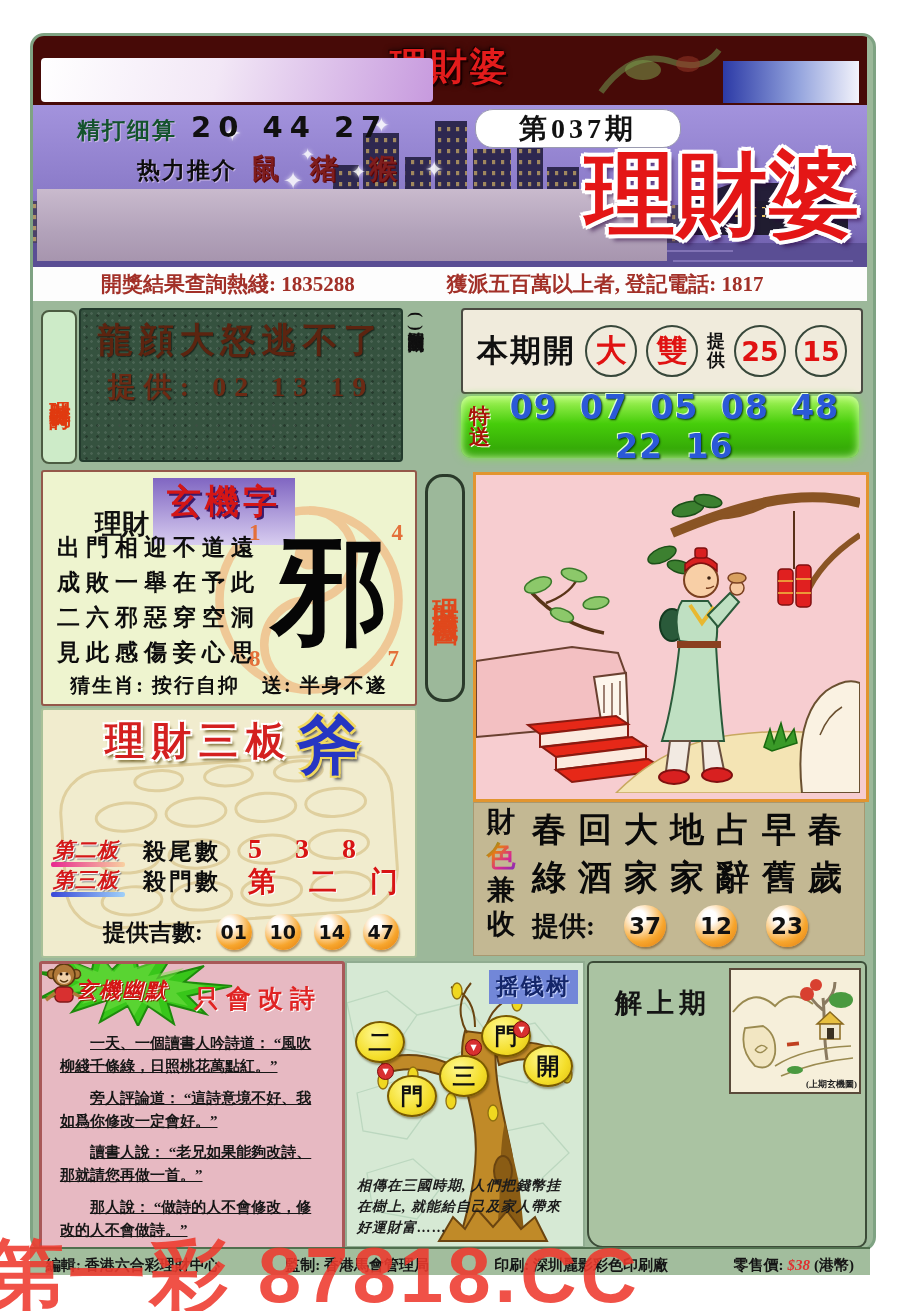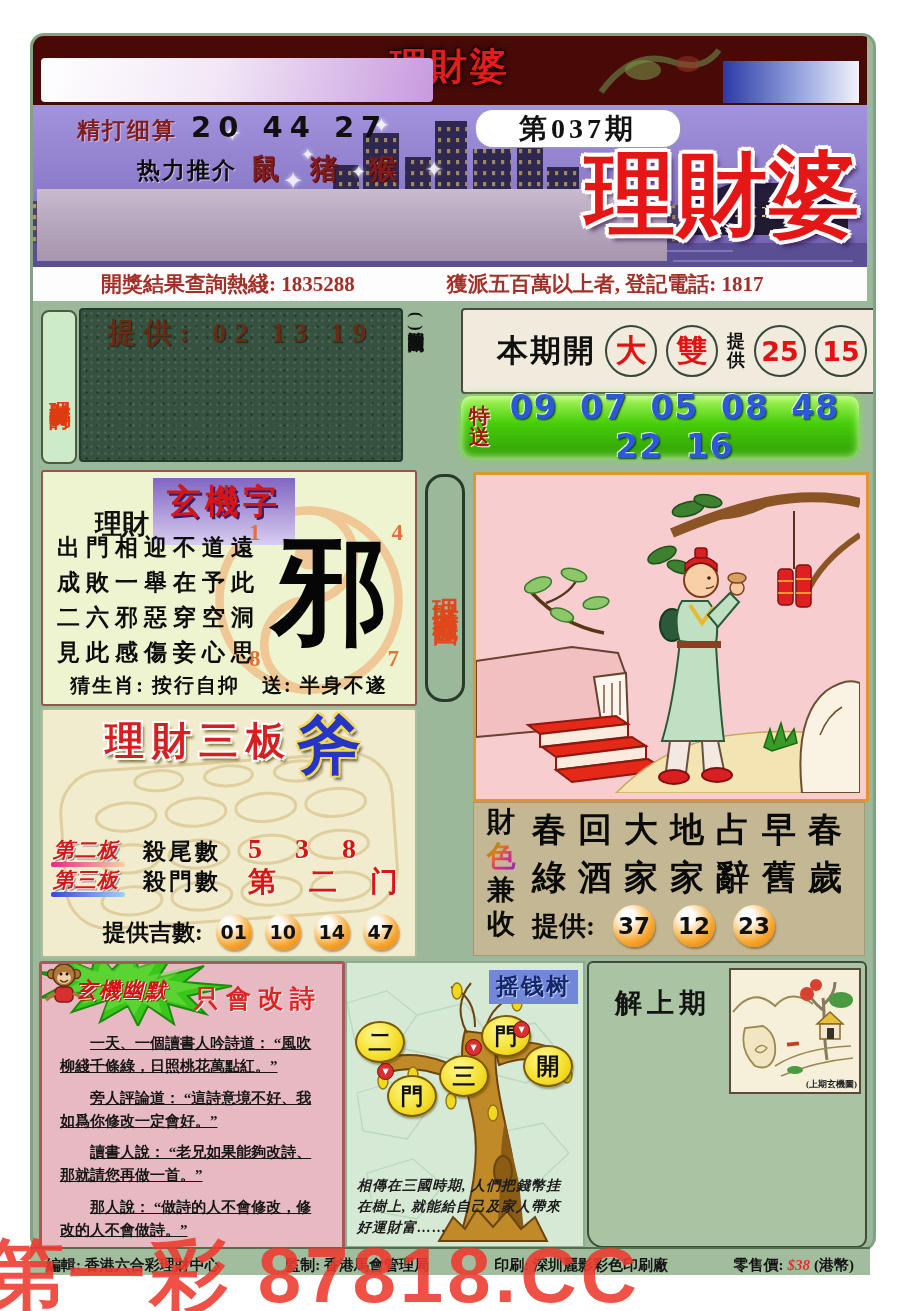--- a/index.html
+++ b/index.html
@@ -18,21 +18,21 @@
     font-size:37px;font-weight:900;color:#e31c1c;letter-spacing:3px;
     text-shadow:2px 2px 0 #1a0000,-1px -1px 0 #1a0000,0 0 6px #000;}
   .censor-left{position:absolute;left:8px;top:22px;width:392px;height:44px;border-radius:4px;
     background:linear-gradient(105deg,#ffffff 0%,#f2e7f6 45%,#c79ade 100%);}
   .censor-right{position:absolute;left:690px;top:25px;width:136px;height:42px;
     background:linear-gradient(90deg,#2c3aa6 0%,#93a3dd 55%,#f3f3fb 100%);}
 
   
   .banner{position:absolute;left:0;top:69px;width:834px;height:162px;overflow:hidden;}
   .banner svg{position:absolute;left:0;top:0;}
-  .stats-label{position:absolute;left:44px;top:10px;font-size:23px;font-weight:900;color:#7f1d1d;
+  .stats-label{position:absolute;left:44px;top:10px;font-size:23px;font-weight:900;color:#14532d;
     font-family:Liberation Serif, serif;letter-spacing:2px;text-shadow:1px 1px 0 #cbb8e8;}
   .stats-nums{position:absolute;left:158px;top:5px;font-size:29px;font-weight:800;color:#101010;
     font-family:"DejaVu Sans",sans-serif;letter-spacing:7px;}
   .issue-pill{position:absolute;left:442px;top:4px;width:204px;height:37px;background:#ffffff;
     border:1px solid #9a9ab0;border-radius:18px;text-align:center;line-height:37px;
     font-size:28px;font-weight:700;color:#111;letter-spacing:4px;}
   .promo-label{position:absolute;left:104px;top:50px;font-size:23px;font-weight:900;color:#0d0d0d;
     font-family:"Liberation Sans",sans-serif;letter-spacing:2px;text-shadow:1px 1px 0 #cbb8e8;}
   .promo-zodiac{position:absolute;left:218px;top:45px;font-size:28px;font-weight:900;color:#7f1d1d;
     letter-spacing:12px;text-shadow:1px 1px 0 #5a0404;}
@@ -61,21 +61,21 @@
     background-size:7px 7px,11px 11px;text-align:center;}
   .poem-line{font-size:35px;font-weight:700;color:#5c2410;letter-spacing:6px;line-height:46px;
     text-shadow:1px 1px 1px rgba(0,0,0,.5);}
   .poem-line.first{margin-top:8px;}
   .poem-provide{font-size:28px;font-weight:700;color:#6b2a14;letter-spacing:8px;margin-top:4px;
     text-shadow:1px 1px 1px rgba(0,0,0,.5);}
   .scratch-note{position:absolute;left:372px;top:276px;height:146px;writing-mode:vertical-rl;
     font-size:16px;font-weight:700;color:#101010;letter-spacing:1px;}
 
   .draw-top{position:absolute;left:428px;top:272px;width:398px;height:82px;background:#f0ebdc;
-    border:2px solid #4a4a42;border-radius:4px;display:flex;align-items:center;justify-content:center;gap:9px;padding-left:20px;}
+    border:2px solid #4a4a42;border-radius:4px;display:flex;align-items:center;justify-content:center;gap:9px;}
   .draw-label{font-size:31px;font-weight:700;color:#101010;letter-spacing:2px;}
   .circle{width:48px;height:48px;border:2.5px solid #37473a;border-radius:50%;display:flex;
     align-items:center;justify-content:center;flex:none;}
   .circle .cir-char{font-size:31px;font-weight:900;color:#e01212;}
   .circle .cir-num{font-size:27px;font-weight:900;color:#e01212;font-family:"DejaVu Sans",sans-serif;}
   .provide-stack{display:flex;flex-direction:column;line-height:19px;font-size:18px;font-weight:700;color:#101010;}
   .special-bar{position:absolute;left:428px;top:360px;width:398px;height:62px;border-radius:10px;
     background:linear-gradient(180deg,#aaf75e 0%,#46cd0a 45%,#2f9e06 100%);
     box-shadow:0 0 8px #7ce24a,inset 0 0 10px #d6ffb0;display:flex;align-items:center;}
   .special-label{display:flex;flex-direction:column;margin-left:8px;line-height:21px;
@@ -135,21 +135,21 @@
     box-sizing:border-box;}
   .pic-panel{position:absolute;left:440px;top:436px;width:390px;height:324px;border:3px solid #e2952f;
     background:#f7cdd0;overflow:hidden;}
 
   .wealth{position:absolute;left:440px;top:766px;width:390px;height:152px;background:#c3b893;
     border:1px solid #a89870;overflow:hidden;}
   .wealth-side{position:absolute;left:10px;top:2px;width:34px;display:flex;flex-direction:column;align-items:center;}
   .wealth-char{font-size:28px;font-weight:900;color:#0c0c0c;line-height:34px;}
   .wealth-line1{position:absolute;left:58px;top:4px;font-size:34px;font-weight:800;color:#0a0a0a;letter-spacing:12px;}
   .wealth-line2{position:absolute;left:58px;top:52px;font-size:34px;font-weight:800;color:#0a0a0a;letter-spacing:12px;}
-  .wealth-provide{position:absolute;left:58px;top:102px;display:flex;align-items:center;}
+  .wealth-provide{position:absolute;left:58px;top:102px;display:flex;align-items:center;gap:11px;}
   .wealth-provide .wp-label{font-size:27px;font-weight:800;color:#0c0c0c;}
   .ball.big{width:42px;height:42px;font-size:23px;margin-left:18px;}
 
   
   .humor{position:absolute;left:6px;top:925px;width:300px;height:283px;background:#e7b9c2;
     border:3px solid #a85858;border-radius:3px;overflow:hidden;}
   .humor-burst{position:absolute;left:-6px;top:-8px;}
   .humor-badge{position:absolute;left:34px;top:12px;font-size:21px;font-weight:900;font-style:italic;
     color:#d41414;letter-spacing:2px;text-shadow:1px 1px 0 #fff,2px 2px 0 #7a3a00;}
   .humor-monkey{position:absolute;left:0px;top:-4px;}
@@ -278,20 +278,21 @@
       <div class="big-title">理財婆</div>
     </div>
 
     <div class="hotline">
       <span class="hl-left">開獎結果查詢熱綫: 1835288</span>
       <span class="hl-right">獲派五百萬以上者, 登記電話: 1817</span>
     </div>
 
     <div class="poem-side">理財特碼詩</div>
     <div class="poem-box">
+      <div class="poem-line first">龍顔大怒逃不了</div>
       <div class="poem-provide">提供: 02 13 19</div>
     </div>
     <div class="scratch-note">(請刮開塗層觀閱)</div>
 
     <div class="draw-top">
       <span class="draw-label">本期開</span>
       <span class="circle">
           <span class="cir-char">大</span>
         </span>
       <span class="circle">

